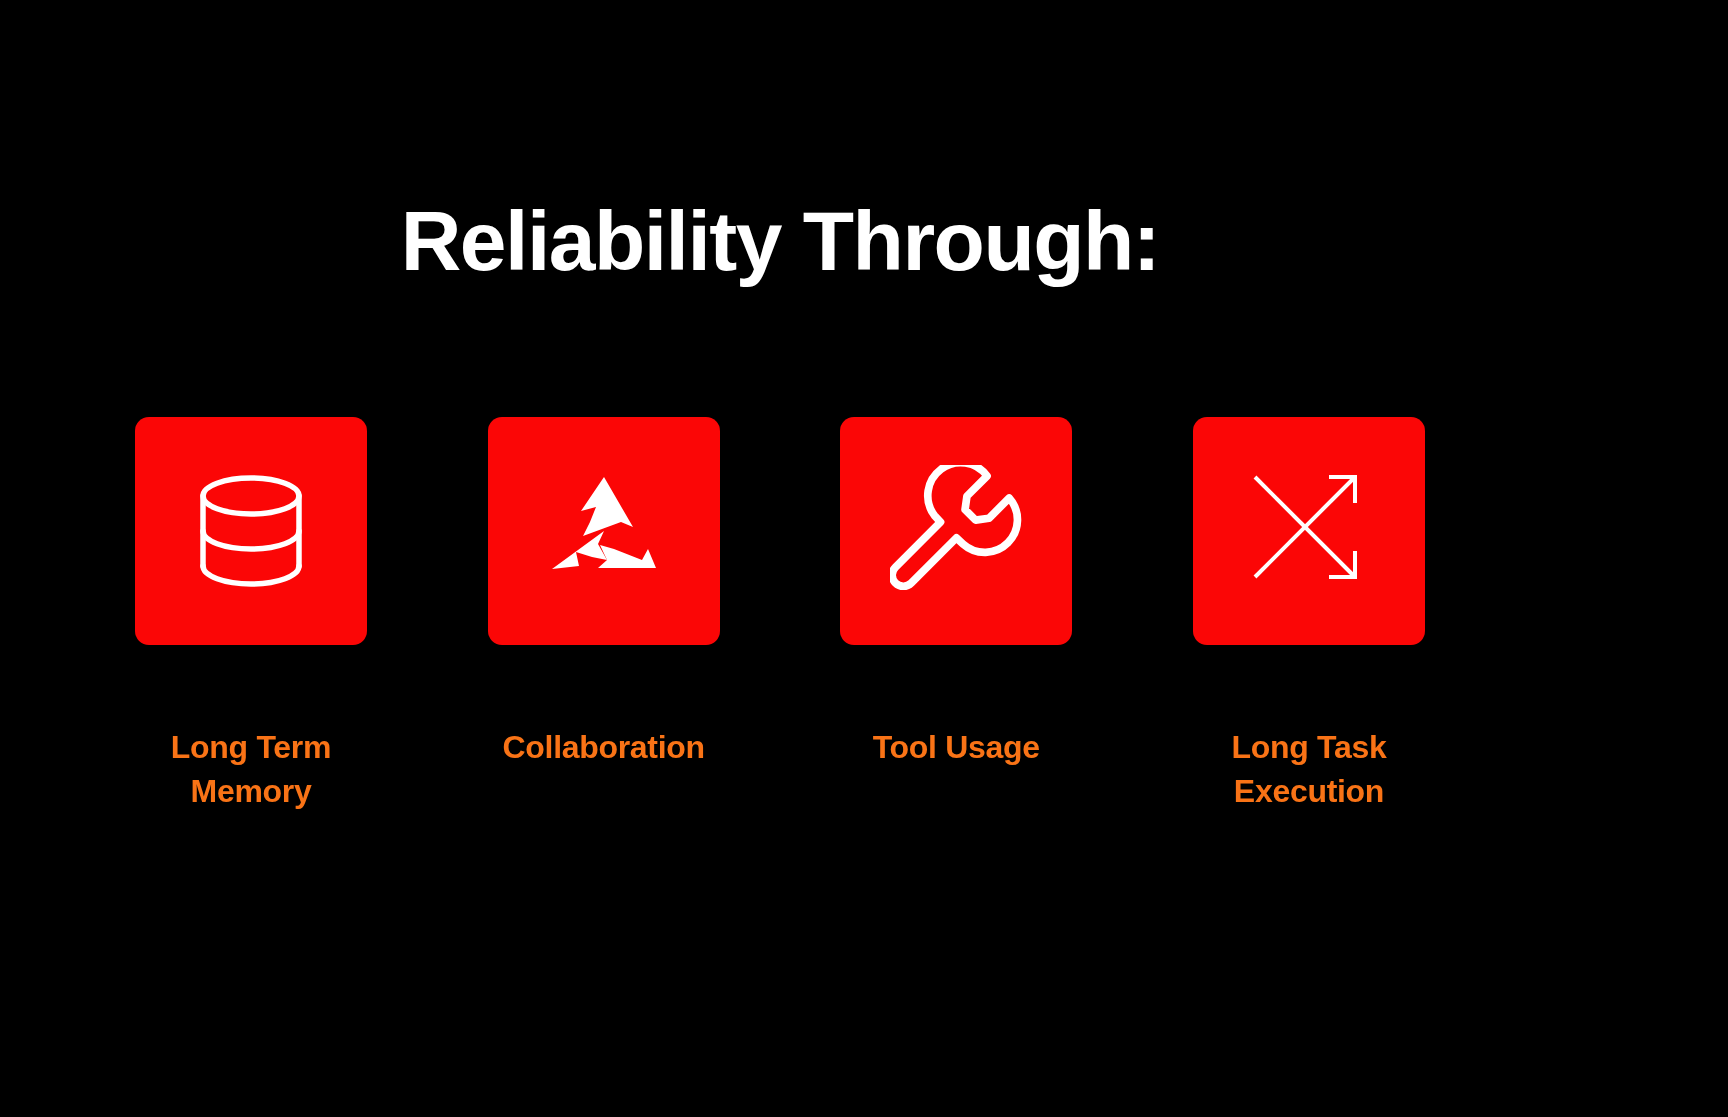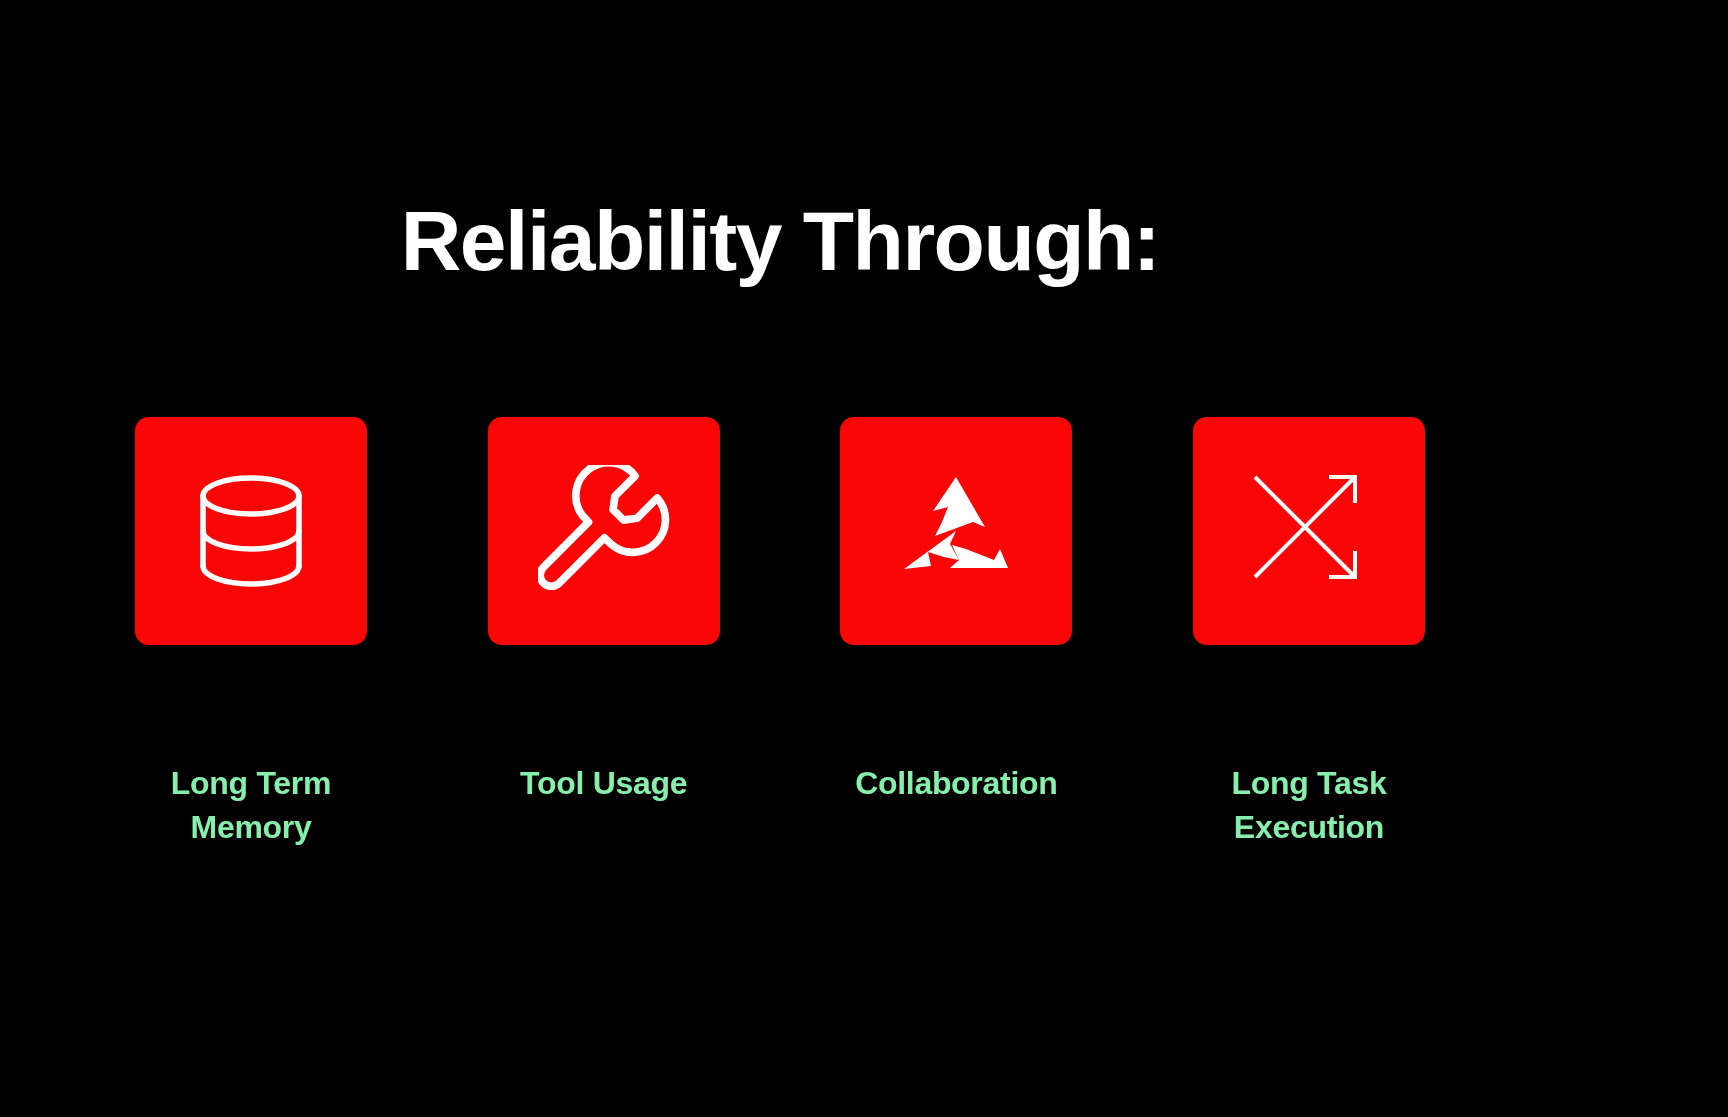--- a/index.html
+++ b/index.html
@@ -61,22 +61,22 @@
     background: #FB0606;
     display: flex;
     align-items: center;
     justify-content: center;
     box-sizing: border-box;
   }
   .tile svg {
     display: block;
   }
   .card-label {
-    margin-top: 116px;
-    color: #86efac;
+    margin-top: 80px;
+    color: #f97316;
     font-size: 32px;
     font-weight: bold;
     line-height: 1.38;
     text-align: center;
     letter-spacing: -0.3px;
     white-space: pre-line;
   }
 </style>
 </head>
 <body>
@@ -99,20 +99,36 @@
           </g>
         </svg>
       </div>
       <div class="card-label">Long Term
 Memory</div>
     </div>
 
     <div class="card">
       <div class="tile">
         <svg width="132" height="132" viewBox="0 0 132 132">
+          <g fill="#ffffff">
+
+            <path d="M66 12 L95 62 L83 57 L45 71 L52 57 L58 42 L43 46 Z"></path>
+
+            <path d="M118 103 L60 103 L69 95 L62 80 L76 84 L104 95 L110 84 Z"></path>
+
+            <path d="M14 104 L66 66 L60 79 L69 95 L54 92 L38 87 L41 101 Z"></path>
+          </g>
+        </svg>
+      </div>
+      <div class="card-label">Collaboration</div>
+    </div>
+
+    <div class="card">
+      <div class="tile">
+        <svg width="132" height="132" viewBox="0 0 132 132">
           <g fill="none" stroke="#ffffff" stroke-width="8" stroke-linecap="round" stroke-linejoin="round">
             <path d="M109.5 13.5
                      L88.5 34.5
                      L86.5 48.5
                      L97.5 59.5
                      L111.5 57.5
                      L132.5 36.5
                      A34 34 0 0 1 84.5 84.5
                      L77.5 78
                      L30.5 125
@@ -122,36 +138,20 @@
                      A34 34 0 0 1 109.5 13.5 Z" transform="translate(-8,-2) scale(0.96)"></path>
           </g>
         </svg>
       </div>
       <div class="card-label">Tool Usage</div>
     </div>
 
     <div class="card">
       <div class="tile">
         <svg width="132" height="132" viewBox="0 0 132 132">
-          <g fill="#ffffff">
-
-            <path d="M66 12 L95 62 L83 57 L45 71 L52 57 L58 42 L43 46 Z"></path>
-
-            <path d="M118 103 L60 103 L69 95 L62 80 L76 84 L104 95 L110 84 Z"></path>
-
-            <path d="M14 104 L66 66 L60 79 L69 95 L54 92 L38 87 L41 101 Z"></path>
-          </g>
-        </svg>
-      </div>
-      <div class="card-label">Collaboration</div>
-    </div>
-
-    <div class="card">
-      <div class="tile">
-        <svg width="132" height="132" viewBox="0 0 132 132">
           <g fill="none" stroke="#ffffff" stroke-width="4" stroke-linecap="butt" stroke-linejoin="miter">
 
             <path d="M12 12 L112 112"></path>
             <path d="M112 86 L112 112 L86 112"></path>
 
             <path d="M12 112 L112 12"></path>
             <path d="M86 12 L112 12 L112 38"></path>
           </g>
         </svg>
       </div>

